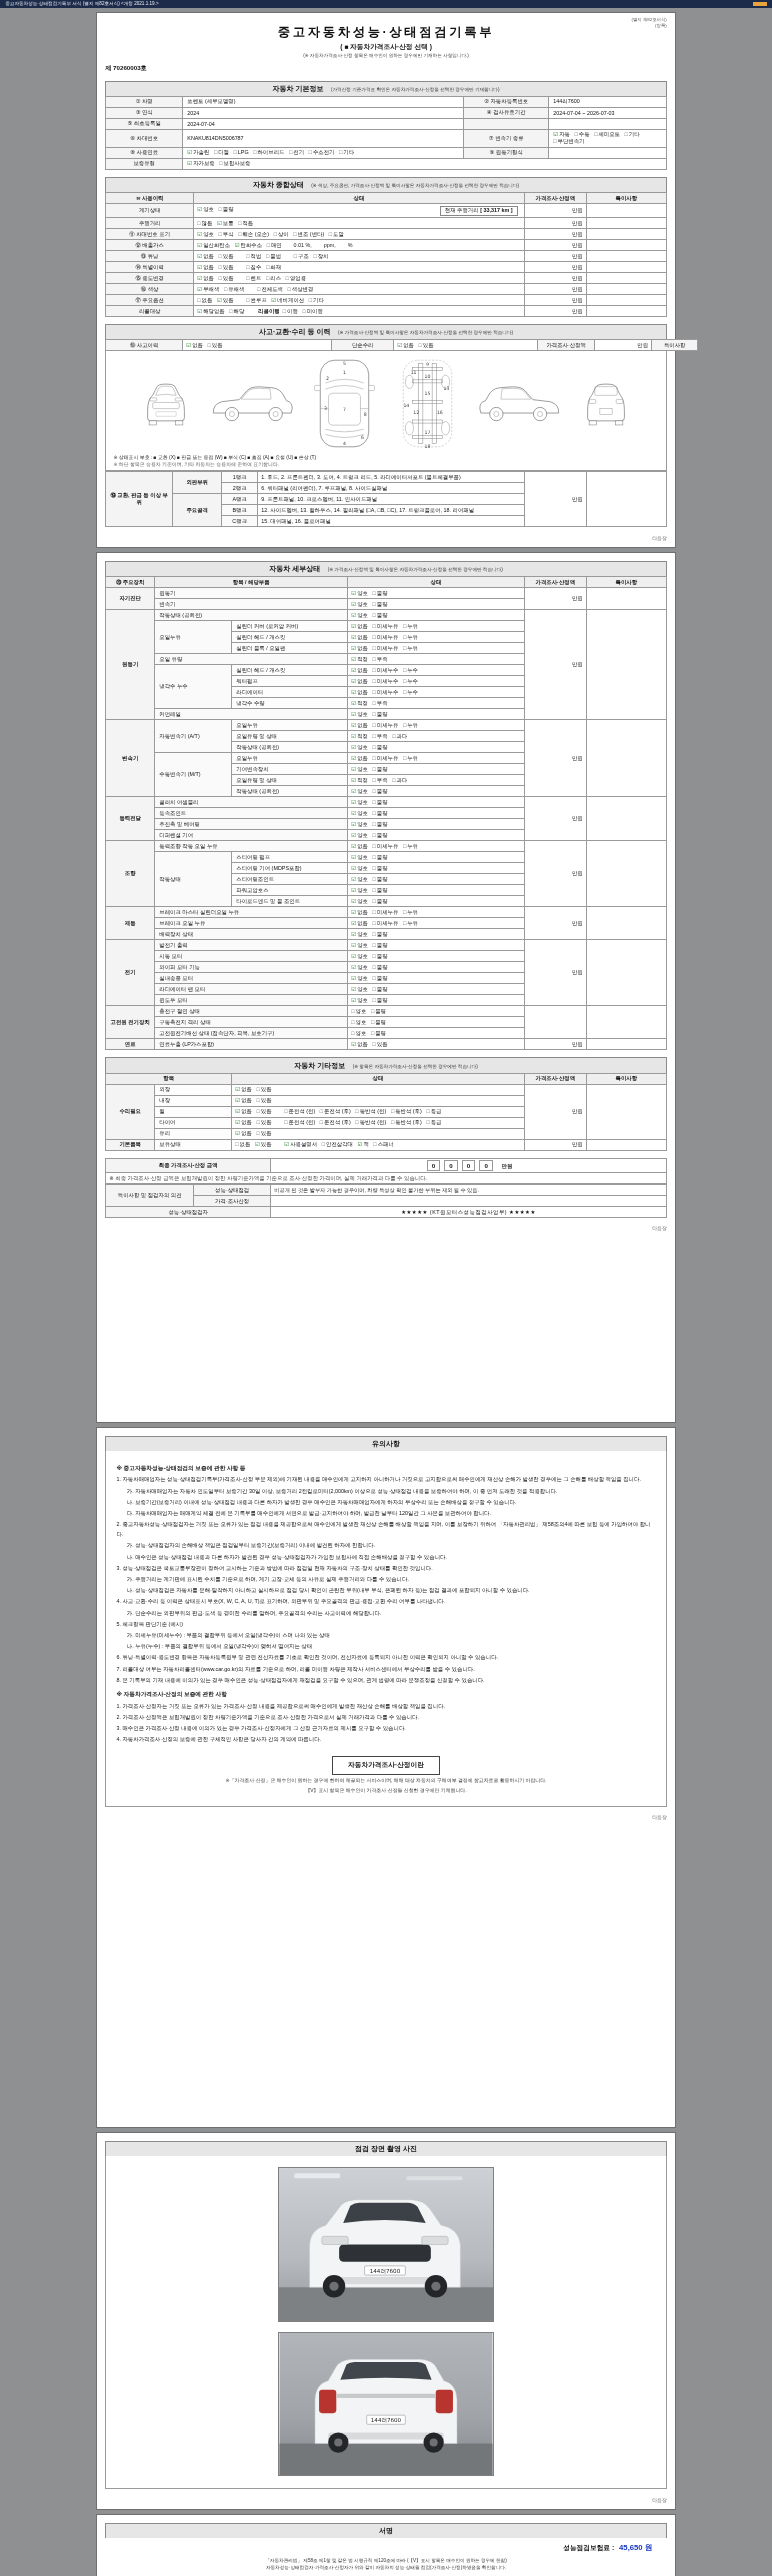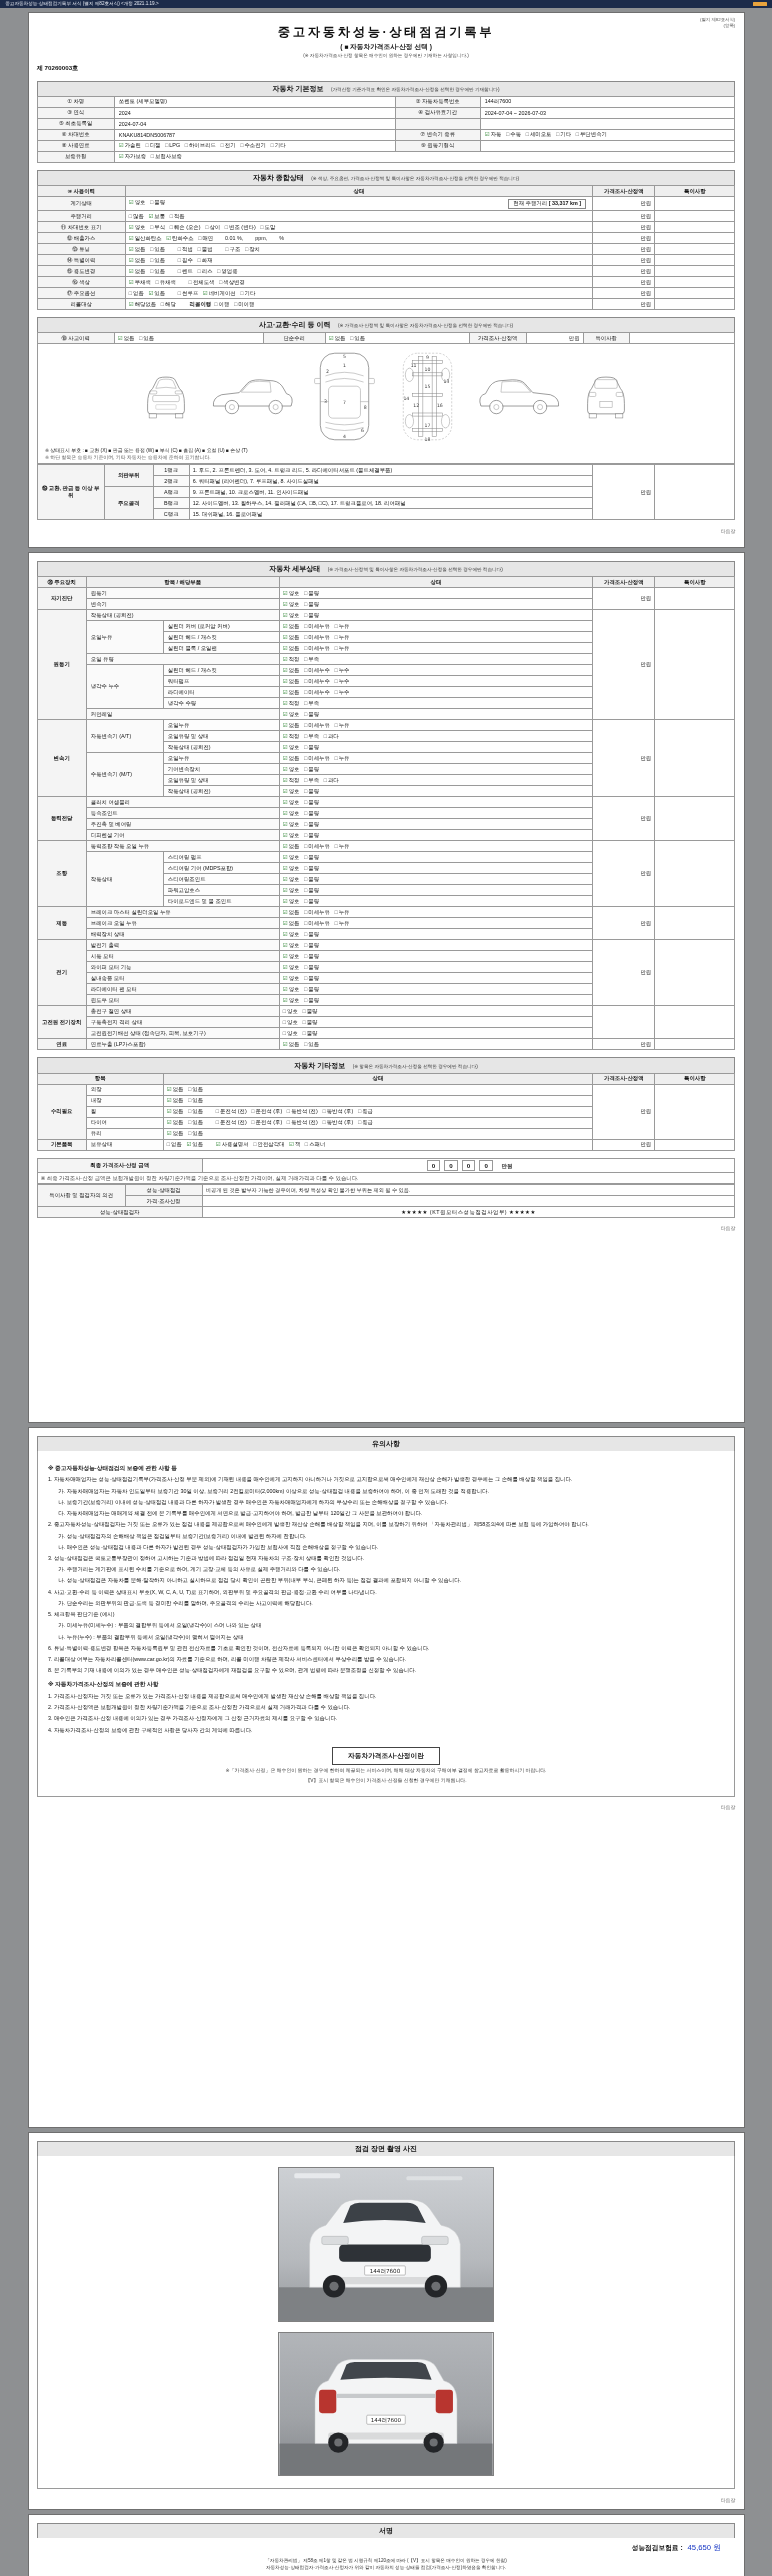--- a/index.html
+++ b/index.html
@@ -1,20 +1,20 @@
 <!DOCTYPE html>
 <html style="font-size:8.2px"><head>
 <meta charset="utf-8">
 <style>
 *{box-sizing:border-box;margin:0;padding:0}
 html,body{background:#8e9092}
 body{font-family:"Liberation Sans","DejaVu Sans",sans-serif;color:#111}
 .topbar{height:7.7px;background:#1c2b4a;display:flex;justify-content:space-between;align-items:center;padding:0 5.2px;font-size:4.6px;color:#e8ecf5}
 .topbar .chip{width:13.4px;height:4.6px;background:#e8a33d;border-radius:0.5px}
-.page{width:717px;margin:4.1px auto;background:#fff;border:0.5px solid #6f6f6f;padding:7.2px 8.2px 5.2px;position:relative}
+.page{width:580px;margin:4.1px auto;background:#fff;border:0.5px solid #6f6f6f;padding:7.2px 8.2px 5.2px;position:relative}
 #page1{min-height:536px}
 #page2{min-height:871px}
 #page3{min-height:701px}
 #page4{min-height:340px}
 #page5{min-height:57px}
 .page-topnote{position:absolute;top:4.1px;right:8.2px;font-size:4.4px;color:#555;text-align:right;line-height:1.45}
 .main-title{text-align:center;font-size:12.4px;font-weight:bold;letter-spacing:2.6px;margin-top:4.1px}
 .sub-title{text-align:center;font-size:6.7px;font-weight:bold;margin-top:2.1px}
 .sub-note{text-align:center;font-size:4.6px;color:#444;margin-top:1px}
 .doc-no{font-size:6.2px;font-weight:bold;margin:6.2px 0 2.1px}
@@ -56,21 +56,21 @@
 .notice-body{border:0.5px solid #9a9a9a;border-top:none;padding:8.2px 10.3px;font-size:5.4px;line-height:1.8}
 .nt{margin-bottom:1.5px}
 .nt.ind1{padding-left:10.3px}
 .nt-head{font-weight:bold;margin:3.1px 0 2.6px;font-size:5.7px}
 .price-box{margin:11.3px auto 3.1px;text-align:center}
 .price-box-title{display:inline-block;border:0.8px solid #444;padding:2.1px 15.5px;font-weight:bold;font-size:6.7px;background:#fff}
 .bxline{font-size:4.9px;color:#333;margin-top:2.6px;text-align:center;line-height:1.5}
 .photo-wrap{border:0.5px solid #9a9a9a;border-top:none;display:flex;flex-direction:column;align-items:center;gap:10.3px;padding:10.3px 0 12.4px}
 .photo{border:0.5px solid #808080;display:block}
 .fee-row{text-align:right;margin:5.2px 14.4px 3.1px;font-size:6.7px;font-weight:bold}
-.fee-val{color:#1636c4;font-weight:normal;font-size:7.7px;margin-left:3.1px}
+.fee-val{color:#1636c4;font-weight:bold;font-size:7.7px;margin-left:3.1px}
 .legal{text-align:center;font-size:4.6px;color:#333;line-height:1.55}
 svg text{font-family:"DejaVu Sans",sans-serif}
 </style>
 </head>
 <body>
 
 <div class="topbar">
   <span>중고자동차성능·상태점검기록부 서식 (별지 제82호서식) &lt;개정 2021.1.19.&gt;</span>
   <span class="chip"></span>
 </div>

